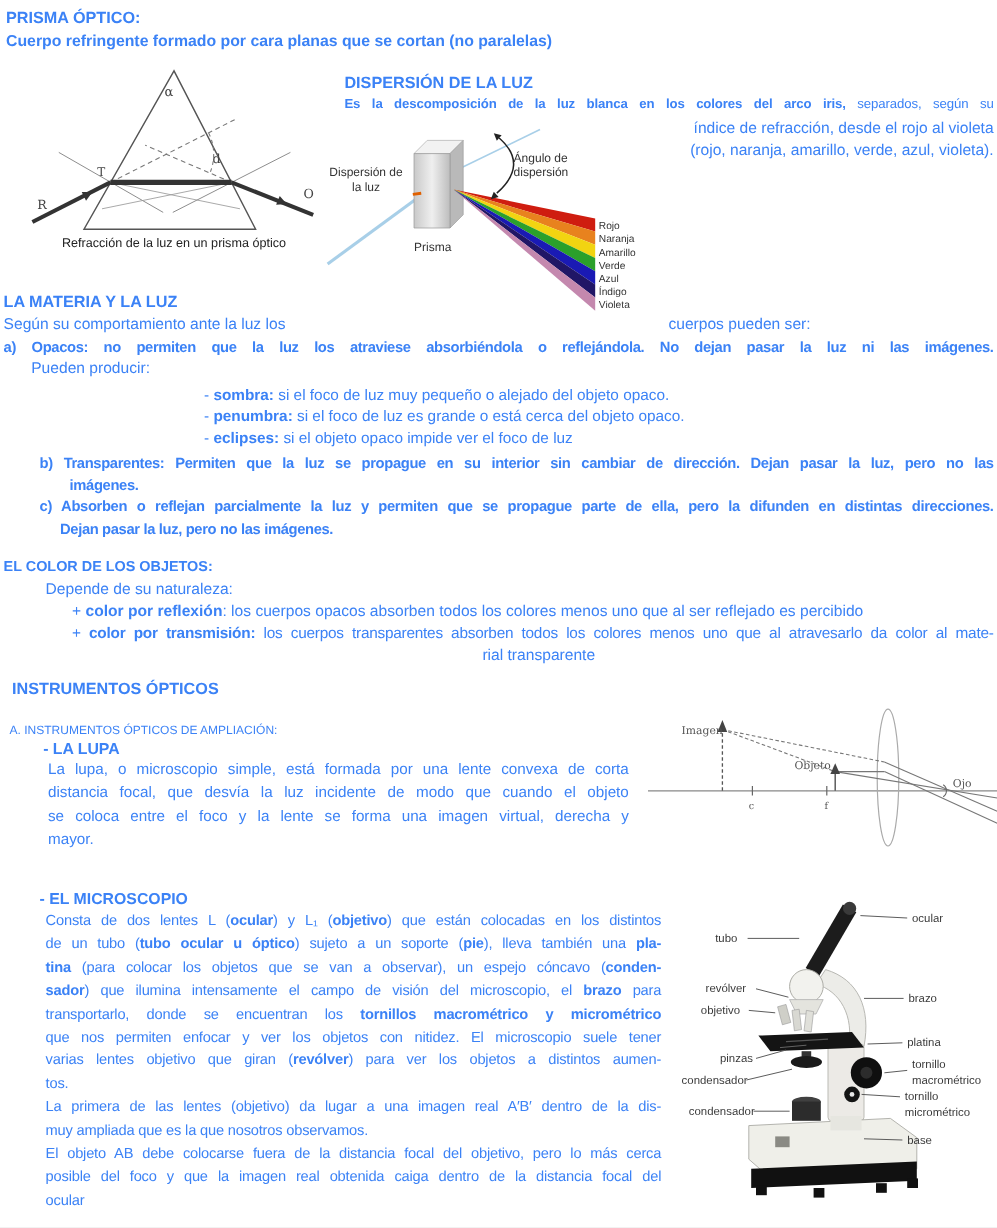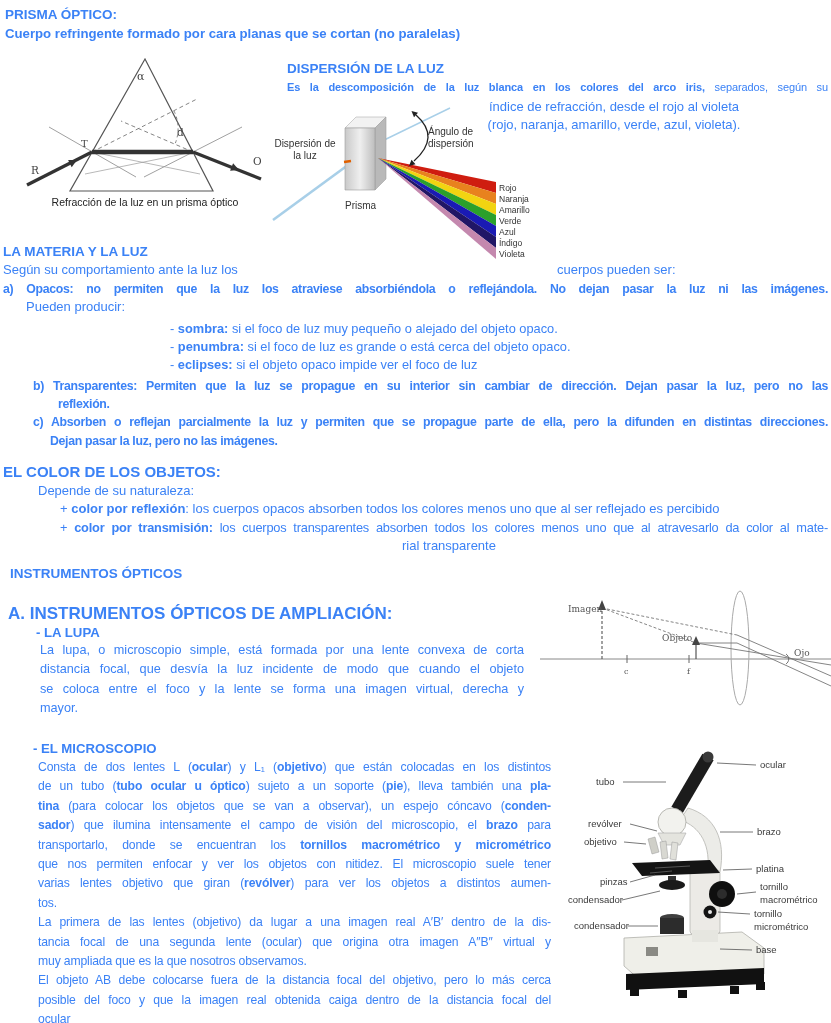--- a/index.html
+++ b/index.html
@@ -5,38 +5,38 @@
   html,body{margin:0;padding:0;background:#e8e8e8}
   .page{position:relative;width:831px;height:1023px;background:#ffffff;
         font-family:"Liberation Sans",sans-serif;color:#3b82f6;overflow:hidden}
   .abs{position:absolute}
   .b{font-weight:700}
   .jl{text-align:justify;text-align-last:justify}
   .h-bold{font-weight:700;font-size:13.5px}
   .hdr-title{font-weight:700;font-size:13.5px}
   .hdr-sub{font-weight:700;font-size:13.2px}
   .disp-line1{font-size:11px;letter-spacing:-0.1px;width:541px}
-  .disp-right{font-size:13px;text-align:center;width:428px}
+  .disp-right{font-size:13px;text-align:right;width:428px}
   .m-wrap{width:825px;font-size:13px;line-height:18.4px}
   .m-intro{position:relative;height:18.4px}
   .m-intro .ir{position:absolute;left:554px;top:0}
   .cond{font-size:12.3px;letter-spacing:-0.3px}
   .m-pueden{padding-left:23px}
   .m-bullets{padding-left:167px;font-size:12.8px;margin-top:3px}
   .m-bullets .ln{line-height:18.3px}
   .indent-b{margin-left:30px}
   .indent-b2{margin-left:55px}
   .indent-c2{margin-left:47px}
   .c-wrap{width:825px;font-size:13px;line-height:18.6px}
   .c-dep{padding-left:35px}
   .c-refl{padding-left:57px}
   .c-trans{padding-left:57px;font-size:12.8px;letter-spacing:-0.2px}
   .c-rial{padding-left:399px}
   .a-wrap{width:527px}
-  .a-head{font-weight:700;font-size:17px}
+  .a-head{font-weight:400;font-size:10px}
   .a-lupa{font-weight:700;font-size:13.2px;padding-left:28px;margin-top:1px}
   .a-lines{padding-left:32px;margin-top:1px}
   .a-lines .ln{width:484px;font-size:12.7px;line-height:19.3px}
   .mi-wrap{width:527px}
   .mi-head{font-weight:700;font-size:13.2px;padding-left:3px}
   .mi-lines{padding-left:8px;margin-top:2px}
   .mi-lines .ln{width:513px;font-size:12.2px;letter-spacing:-0.15px;line-height:19.4px}
   .fig-caption{font-size:10.5px;fill:#222;font-family:"Liberation Sans",sans-serif}
   svg text{font-family:"Liberation Sans",sans-serif}
   .serif-lbl{font-family:"DejaVu Serif",serif;fill:#555;font-size:9px}
@@ -124,27 +124,27 @@
       <span class="ir">cuerpos pueden ser:</span>
     </div>
     <div class="cond jl"><span class="b">a) Opacos: no permiten que la luz los atraviese absorbiéndola o reflejándola. No dejan pasar la luz ni las imágenes.</span></div>
     <div class="m-pueden">Pueden producir:</div>
     <div class="m-bullets">
         <div class="ln"><span>-  </span><span class="b">sombra:</span><span> si el foco de luz muy pequeño o alejado del objeto opaco.</span></div>
         <div class="ln"><span>- </span><span class="b">penumbra:</span><span> si el foco de luz es grande o está cerca del objeto opaco.</span></div>
         <div class="ln"><span>- </span><span class="b">eclipses:</span><span> si el objeto opaco impide ver el foco de luz</span></div>
       </div>
     <div class="cond jl indent-b" style="margin-top:2px"><span class="b">b) Transparentes: Permiten que la luz se propague en su interior sin cambiar de dirección. Dejan pasar la luz, pero no las</span></div>
-    <div class="cond indent-b2"><span class="b">reflexión.</span></div>
+    <div class="cond indent-b2"><span class="b">imágenes.</span></div>
     <div class="cond jl indent-b"><span class="b">c) Absorben o reflejan parcialmente la luz y permiten que se propague parte de ella, pero la difunden en distintas direcciones.</span></div>
     <div class="cond indent-c2"><span class="b">Dejan pasar la luz, pero no las imágenes.</span></div>
   </div>
 
   <div class="abs c-wrap" style="left:3px;top:463px">
-    <div class="h-bold" style="font-size:15px"><span class="b">EL COLOR DE LOS OBJETOS</span><span>:</span></div>
+    <div class="h-bold" style="font-size:12px"><span class="b">EL COLOR DE LOS OBJETOS</span><span>:</span></div>
     <div class="c-dep">Depende de su naturaleza:</div>
     <div class="c-refl"><span>+ </span><span class="b">color por reflexión</span><span>: los cuerpos opacos absorben todos los colores menos uno que al ser reflejado es percibido</span></div>
     <div class="c-trans jl"><span>+ </span><span class="b">color por transmisión:</span><span> los cuerpos transparentes absorben todos los colores menos uno que al atravesarlo da color al mate-</span></div>
     <div class="c-rial">rial transparente</div>
   </div>
 
   <div class="abs h-bold" style="left:10px;top:566px">INSTRUMENTOS ÓPTICOS</div>
 
   <div class="abs a-wrap" style="left:8px;top:604px">
     <div class="a-head">A.  INSTRUMENTOS ÓPTICOS DE AMPLIACIÓN:</div>
@@ -185,21 +185,20 @@
     <div class="mi-lines">
         <div class="ln jl"><span>Consta de dos lentes L (</span><span class="b">ocular</span><span>) y L₁ (</span><span class="b">objetivo</span><span>) que están colocadas en los distintos</span></div>
         <div class="ln jl"><span>de un tubo (</span><span class="b">tubo ocular u óptico</span><span>) sujeto a un soporte (</span><span class="b">pie</span><span>), lleva también una </span><span class="b">pla-</span></div>
         <div class="ln jl"><span class="b">tina</span><span> (para colocar los objetos que se van a observar), un espejo cóncavo (</span><span class="b">conden-</span></div>
         <div class="ln jl"><span class="b">sador</span><span>) que ilumina intensamente el campo de visión del microscopio, el </span><span class="b">brazo</span><span> para</span></div>
         <div class="ln jl"><span>transportarlo, donde se encuentran los </span><span class="b">tornillos macrométrico y micrométrico</span></div>
         <div class="ln jl"><span>que nos permiten enfocar y ver los objetos con nitidez. El microscopio suele tener</span></div>
         <div class="ln jl"><span>varias lentes objetivo que giran (</span><span class="b">revólver</span><span>) para ver los objetos a distintos aumen-</span></div>
         <div class="ln"><span>tos.</span></div>
         <div class="ln jl"><span>La primera de las lentes (objetivo) da lugar a una imagen real A′B′ dentro de la dis-</span></div>
-        <div class="ln jl"><span>tancia focal de una segunda lente (ocular) que origina otra imagen A′′B′′ virtual y</span></div>
         <div class="ln"><span>muy ampliada que es la que nosotros observamos.</span></div>
         <div class="ln jl"><span>El objeto AB debe colocarse fuera de la distancia focal del objetivo, pero lo más cerca</span></div>
         <div class="ln jl"><span>posible del foco y que la imagen real obtenida caiga dentro de la distancia focal del</span></div>
         <div class="ln"><span>ocular</span></div>
       </div>
   </div>
 
   <svg class="abs" style="left:560px;top:742px" width="271" height="272" viewBox="0 0 271 272">
     <path d="M128,66 C155,74 166,98 160,130 L147,132 C152,104 140,84 120,78 Z" fill="#ecece8" stroke="#b5b5b0" stroke-width="0.8"></path>
     <rect x="130" y="128" width="30" height="64" rx="3" fill="#eceae6" stroke="#b8b8b2" stroke-width="0.8"></rect>

